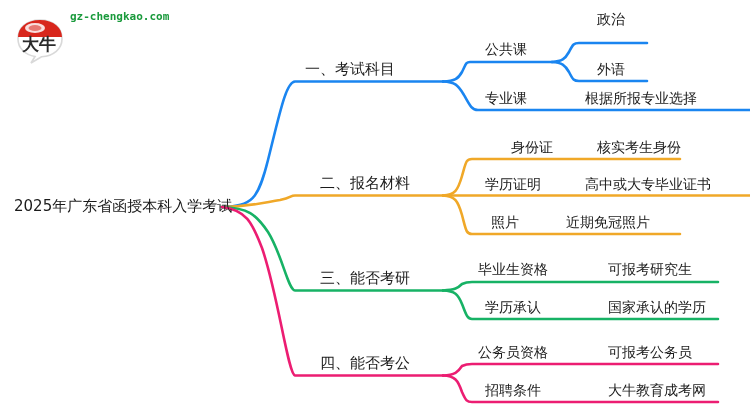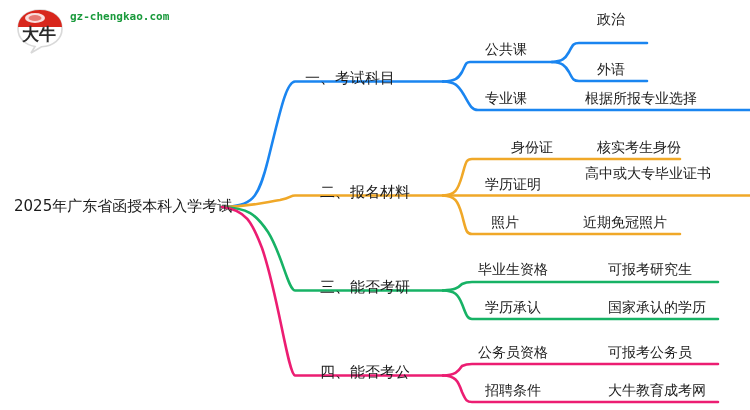--- a/index.html
+++ b/index.html
@@ -7,21 +7,21 @@
     width:750px;height:410px;
     background:#ffffff;
     font-family:"Liberation Sans","DejaVu Sans",sans-serif;
     overflow:hidden;
     position:relative;
   }
   #stage{position:absolute;left:0;top:0;width:750px;height:410px;}
 
   
   .logo-wrap{position:absolute;left:16px;top:8px;width:230px;height:52px;}
-  .logo-mark{position:absolute;left:0;top:0;width:48px;height:46px;}
+  .logo-mark{position:absolute;left:0;top:10px;width:48px;height:46px;}
   .logo-text{position:absolute;left:54px;top:0px;}
   .logo-cn{
     font-family:"DejaVu Sans","Liberation Sans",sans-serif;
     font-weight:bold;font-size:20px;color:#1a9a3c;letter-spacing:0px;
     line-height:24px;white-space:nowrap;
   }
   .logo-en{
     font-family:"DejaVu Sans Mono","Liberation Mono",monospace;
     font-weight:bold;font-size:11px;color:#1a9a3c;letter-spacing:0px;
     line-height:15px;margin-top:1px;white-space:nowrap;
@@ -29,21 +29,21 @@
 
   
   .node{
     position:absolute;
     font-family:"DejaVu Sans","Liberation Sans",sans-serif;
     color:#1b1b1b;
     white-space:nowrap;
     line-height:1;
   }
   .root-node{font-size:15px;font-weight:500;}
-  .l1-node{font-size:15px;font-weight:500;margin-top:9px;}
+  .l1-node{font-size:15px;font-weight:500;}
   .l2-node{font-size:14px;font-weight:400;}
   .l3-node{font-size:14px;font-weight:400;}
 </style>
 </head>
 <body>
 
 <div id="stage">
 
   <div class="logo-wrap">
     <div class="logo-mark">
@@ -106,23 +106,23 @@
   <div class="node l2-node" style="left:485px;top:42px;">公共课</div>
   <div class="node l3-node" style="left:597px;top:12px;">政治</div>
   <div class="node l3-node" style="left:597px;top:62px;">外语</div>
   <div class="node l2-node" style="left:485px;top:91px;">专业课</div>
   <div class="node l1-node" style="left:320px;top:176px;">二、报名材料</div>
 
   <div class="node l3-node" style="left:585px;top:91px;">根据所报专业选择</div>
   <div class="node l2-node" style="left:511px;top:140px;">身份证</div>
   <div class="node l3-node" style="left:597px;top:140px;">核实考生身份</div>
   <div class="node l2-node" style="left:485px;top:177px;">学历证明</div>
-  <div class="node l3-node" style="left:585px;top:166px;text-align:center;">高中或大专毕业证书</div>
+  <div class="node l3-node" style="left:585px;top:177px;text-align:center;">高中或大专毕业证书</div>
   <div class="node l2-node" style="left:491px;top:215px;">照片</div>
-  <div class="node l3-node" style="left:583px;top:215px;">近期免冠照片</div>
+  <div class="node l3-node" style="left:566px;top:215px;">近期免冠照片</div>
 
   <div class="node l1-node" style="left:320px;top:271px;">三、能否考研</div>
   <div class="node l2-node" style="left:478px;top:262px;">毕业生资格</div>
   <div class="node l3-node" style="left:608px;top:262px;">可报考研究生</div>
   <div class="node l2-node" style="left:485px;top:300px;">学历承认</div>
   <div class="node l1-node" style="left:320px;top:356px;">四、能否考公</div>
 
   <div class="node l3-node" style="left:608px;top:300px;">国家承认的学历</div>
   <div class="node l2-node" style="left:478px;top:345px;">公务员资格</div>
   <div class="node l3-node" style="left:608px;top:345px;">可报考公务员</div>

